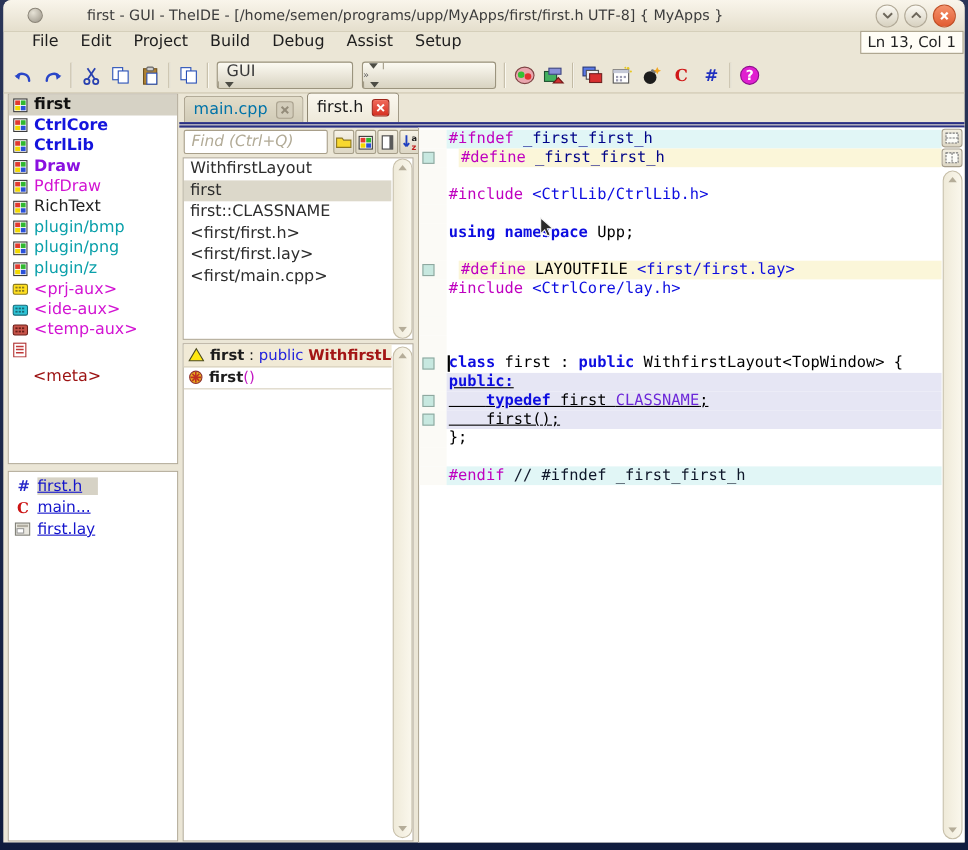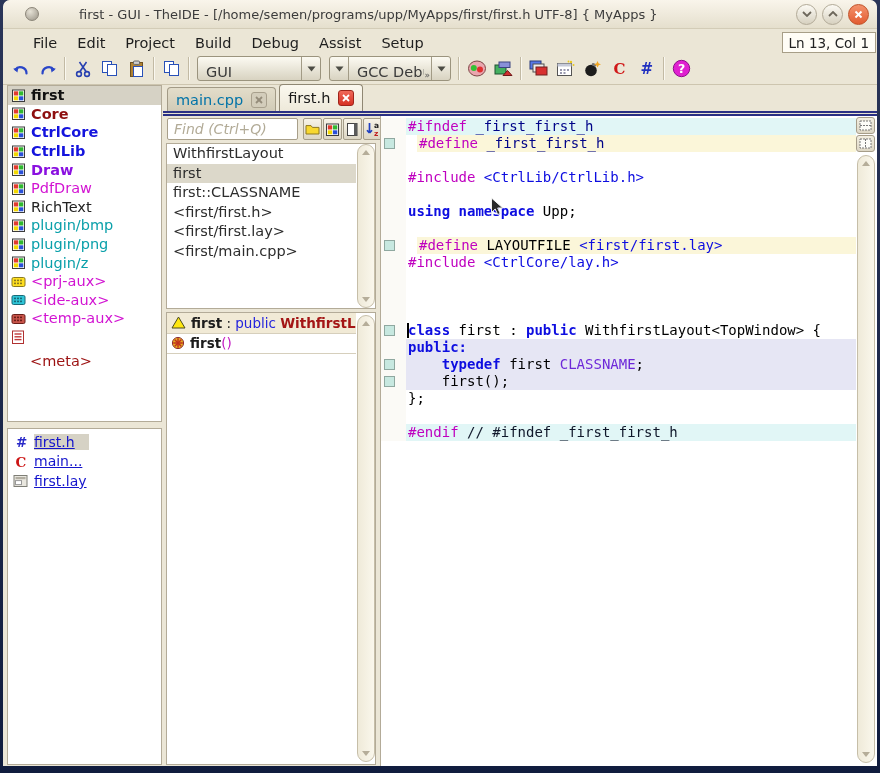--- a/index.html
+++ b/index.html
@@ -9,29 +9,29 @@
 
   
   .titlebar{position:absolute;left:0;right:0;top:0;height:28px;background:linear-gradient(#f9f5eb,#e5dfcd);border-bottom:1px solid #d3ccb7;display:flex;align-items:center;border-radius:7px 7px 0 0;}
   .win-icon{width:12px;height:12px;border-radius:50%;background:radial-gradient(circle at 35% 30%,#e6e2d6,#999386);border:1px solid #8b8578;margin-left:22px;}
   .title-text{margin-left:40px;font-size:13px;color:#3c3c3c;white-space:nowrap;}
   .win-btns{margin-left:auto;margin-right:8px;display:flex;gap:5px;}
   .wbtn{width:19px;height:19px;border-radius:50%;background:linear-gradient(#fcfaf4,#d7d1c0);border:1px solid #b1a997;display:flex;align-items:center;justify-content:center;cursor:default;}
   .wbtn.close{background:linear-gradient(#f4926c,#e25c31);border-color:#bf4f26;}
 
   
-  .menubar{position:absolute;left:16px;right:0;top:28px;height:25px;display:flex;align-items:flex-end;padding-left:4px;}
+  .menubar{position:absolute;left:0;right:0;top:28px;height:25px;display:flex;align-items:flex-start;padding-left:16px;}
   .menu-item{font-size:14.5px;color:#1e1e1e;padding:2px 10px;}
   .ln-box{margin-left:auto;margin-right:1px;width:86px;height:19px;background:#fffdf6;border:1px solid #a79e87;font-size:13.5px;color:#222;display:flex;align-items:center;justify-content:flex-end;padding-right:6px;}
 
   
   .toolbar{position:absolute;left:0;right:0;top:53px;height:31px;display:flex;align-items:center;padding-left:4px;border-bottom:1px solid #cdc5af;}
   .tbtn{width:27px;height:25px;display:flex;align-items:center;justify-content:center;border-radius:3px;}
   .tsep{width:1px;height:23px;background:#c2ba a4;background:#c2baa4;border-right:1px solid #faf8f0;margin:0 3px;}
-  .combo{height:23px;background:linear-gradient(#fcfaf2,#d8d3c1);border:1px solid #9b947e;border-radius:3px;display:flex;align-items:flex-end;font-size:14.5px;color:#3a3a3a;margin:16px 4px;}
+  .combo{height:23px;background:linear-gradient(#fcfaf2,#d8d3c1);border:1px solid #9b947e;border-radius:3px;display:flex;align-items:flex-start;font-size:14.5px;color:#3a3a3a;margin:16px 4px;flex-direction:column;}
   .combo .clabel{flex:1;padding-left:8px;white-space:nowrap;overflow:hidden;}
   .combo .cbtn{width:18px;align-self:stretch;display:flex;align-items:center;justify-content:center;border-left:1px solid #a29b86;}
   .combo .cbtn.left{border-left:none;border-right:1px solid #a29b86;}
   .combo-main{width:122px;}
   .combo-build{width:120px;}
   .oflow{font-size:9px;color:#555;padding-right:1px;}
 
   
   .pkg-pane{position:absolute;left:4px;top:85px;width:155px;height:337px;background:#fff;border:1px solid #b3ab98;box-sizing:border-box;overflow:hidden;}
   .pkg-row{height:18.6px;display:flex;align-items:center;padding-left:3px;font-size:14.5px;}
@@ -88,21 +88,21 @@
 
   
   .editor{position:absolute;left:377px;right:0;top:116px;bottom:0;background:#fff;border-left:1px solid #b3ab98;}
   .code-lines{position:absolute;left:0;top:2px;right:21px;border-radius:29px;}
   .ed-line{display:flex;height:17px;}
   .gutter{width:25px;flex:none;background:#fbfaf6;}
   .gmark{display:block;width:11px;height:11px;margin:3px 0 0 3px;background:#c7e8e0;border:1px solid #8fa8a0;box-sizing:border-box;}
   .code{flex:1;font-family:"DejaVu Sans Mono",monospace;font-size:14px;line-height:17px;white-space:pre;padding-left:2px;position:relative;}
   .bg-cyan{background:#e1f6f6;}
   .bg-yellow{background:#fbf6d9;margin-left:11px;}
-  .bg-lav{background:#e6e6f4;}
+  .bg-lav{background:#e6e6f4;text-decoration:underline;}
   .c-pp{color:#bf00bf;} .c-mac{color:#000488;} .c-inc{color:#0d0de0;}
   .c-kw{color:#0d0de0;font-weight:700;} .c-pl{color:#000;}
   .c-cls{color:#6d28d9;} .c-cmt{color:#0f172a;}
   .caret{position:absolute;left:1px;top:1px;width:2px;height:15px;background:#000;}
   .esplit{position:absolute;right:2px;width:19px;height:17px;background:linear-gradient(#f2eee1,#ddd7c5);border:1px solid #a69d89;border-radius:3px;display:flex;align-items:center;justify-content:center;box-sizing:border-box;}
 
   .mouse-cursor{position:absolute;left:487px;top:197px;pointer-events:none;}
   .icon{display:inline-flex;}
 </style>
 </head>
@@ -316,32 +316,20 @@
           <span class="icon">
             <svg width="15" height="15" viewBox="0 0 15 15">
               <rect x="1.5" y="2" width="12" height="11.5" fill="#fff" stroke="#3c3c3c"></rect>
               <rect x="2.8" y="3.3" width="4.4" height="4.2" fill="#e23a2e"></rect>
               <rect x="7.9" y="3.3" width="4.4" height="4.2" fill="#30b830"></rect>
               <rect x="2.8" y="8.3" width="4.4" height="4" fill="#f2d800"></rect>
               <rect x="7.9" y="8.3" width="4.4" height="4" fill="#2a50d8"></rect>
             </svg>
           </span>
           <span class="s-black-bold">first</span>
-        </div>
-        <div class="pkg-row">
-          <span class="icon">
-            <svg width="15" height="15" viewBox="0 0 15 15">
-              <rect x="1.5" y="2" width="12" height="11.5" fill="#fff" stroke="#3c3c3c"></rect>
-              <rect x="2.8" y="3.3" width="4.4" height="4.2" fill="#e23a2e"></rect>
-              <rect x="7.9" y="3.3" width="4.4" height="4.2" fill="#30b830"></rect>
-              <rect x="2.8" y="8.3" width="4.4" height="4" fill="#f2d800"></rect>
-              <rect x="7.9" y="8.3" width="4.4" height="4" fill="#2a50d8"></rect>
-            </svg>
-          </span>
-          <span class="s-darkred-bold">Core</span>
         </div>
         <div class="pkg-row">
           <span class="icon">
             <svg width="15" height="15" viewBox="0 0 15 15">
               <rect x="1.5" y="2" width="12" height="11.5" fill="#fff" stroke="#3c3c3c"></rect>
               <rect x="2.8" y="3.3" width="4.4" height="4.2" fill="#e23a2e"></rect>
               <rect x="7.9" y="3.3" width="4.4" height="4.2" fill="#30b830"></rect>
               <rect x="2.8" y="8.3" width="4.4" height="4" fill="#f2d800"></rect>
               <rect x="7.9" y="8.3" width="4.4" height="4" fill="#2a50d8"></rect>
             </svg>

